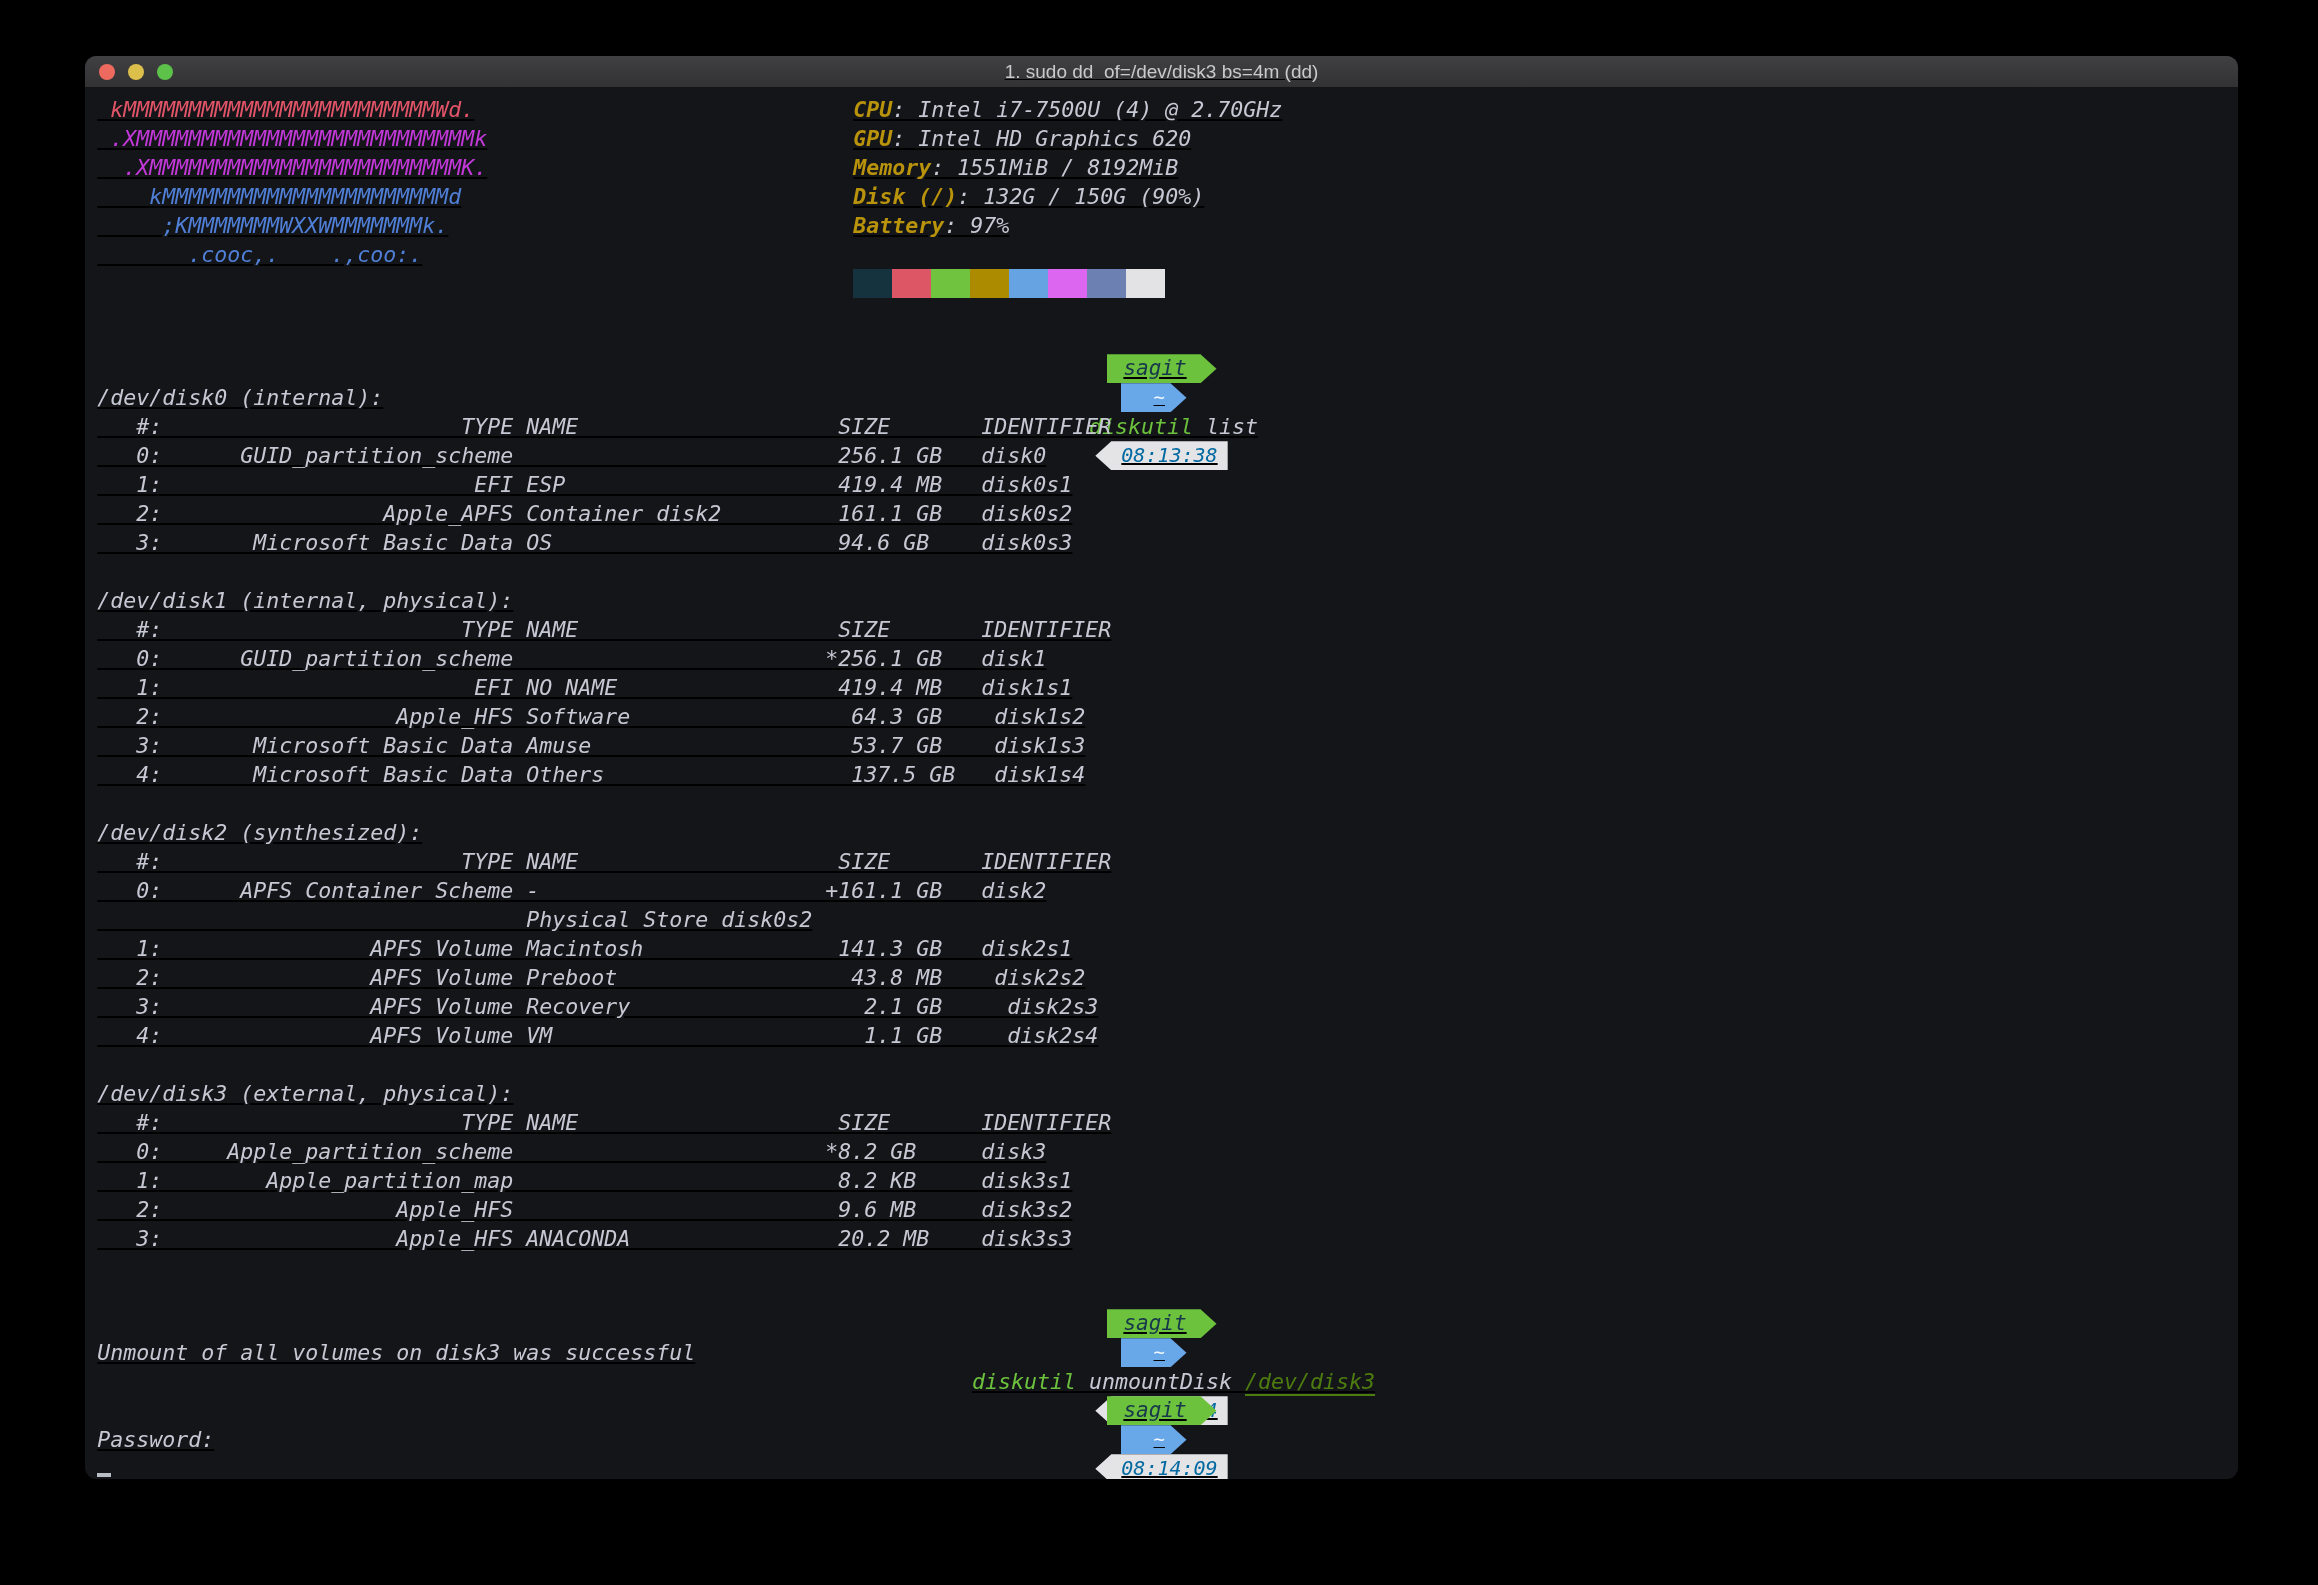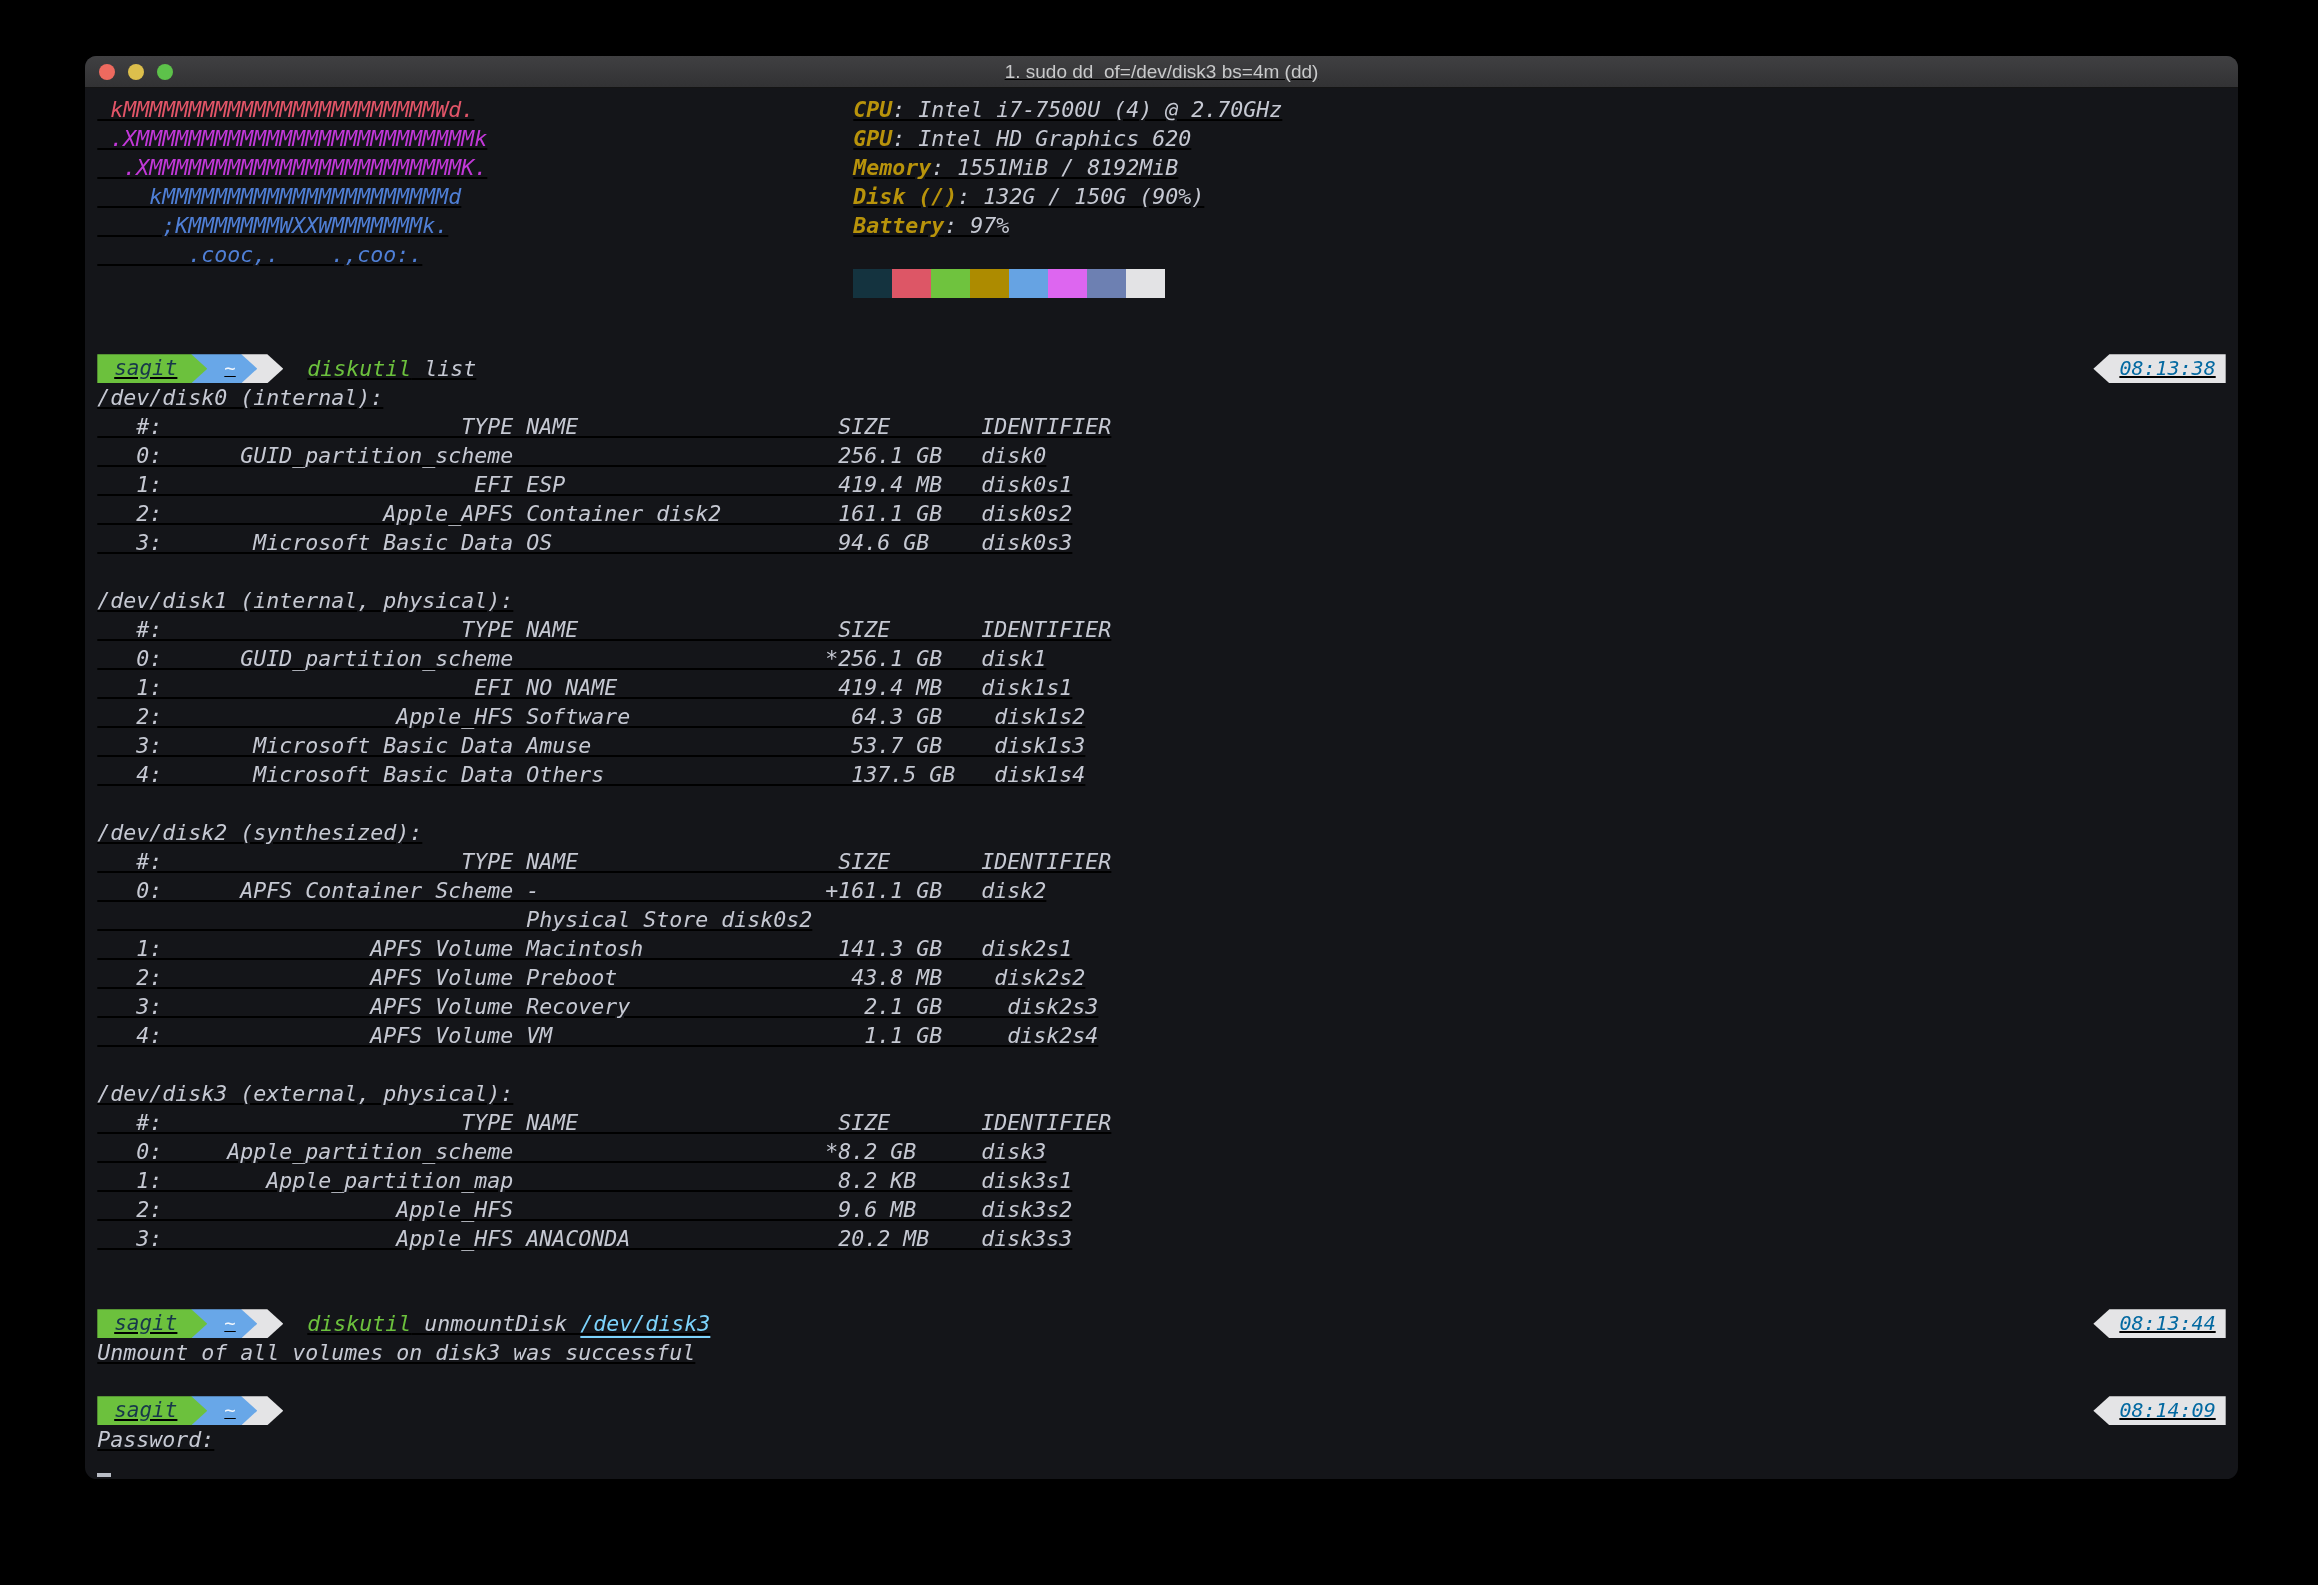--- a/index.html
+++ b/index.html
@@ -30,21 +30,21 @@
   .screen pre, .disk-block, .disk-block div, .out-line, .cmd-text { white-space:pre; }
 
   
   .fetch-row { display:flex; }
   .ascii-art { width:756px; font:inherit; }
   .info-label { color:#b8930b; font-weight:bold; }
   .palette { display:flex; margin-top:29px; }
   .swatch { width:39px; height:29px; }
 
   
-  .prompt-row { display:flex; align-items:center; height:29px; }
+  .prompt-row { display:flex; align-items:center; height:29px;flex-direction:column; }
   .mt1 { margin-top:29px; }
   .mt2 { margin-top:56px; }
   .seg { height:29px; display:flex; align-items:center; position:relative; }
   .seg-user {
     width:110px; background:#6cc13d; color:#17374a; z-index:3;
     clip-path:polygon(0 0, calc(100% - 16px) 0, 100% 50%, calc(100% - 16px) 100%, 0 100%);
     justify-content:center; padding-right:13px; font-size:21px;
   }
   .seg-dir {
     width:66px; margin-left:-16px; background:#68a7e8; color:#f2f7fd; z-index:2;
@@ -52,21 +52,21 @@
     justify-content:center; padding-left:11.5px; font-size:19px;
   }
   .seg-end {
     width:42px; margin-left:-16px; background:#e4e4e6; z-index:1;
     clip-path:polygon(0 0, calc(100% - 16px) 0, 100% 50%, calc(100% - 16px) 100%, 0 100%);
   }
   .cmd-text { margin-left:24px; }
   .tok-cmd { color:#6cc13d; }
   .tok-cmd-u { color:#6cc13d; text-decoration:underline; text-underline-offset:5px; }
   .tok-arg { color:#c6c9d3; }
-  .tok-arg-u { color:#7dd3fc; text-decoration:underline; text-underline-offset:5px; }
+  .tok-arg-u { color:#4d7c0f; text-decoration:underline; text-underline-offset:5px; }
   .spacer { flex:1; }
   .timestamp {
     height:29px; display:flex; align-items:center;
     background:#e4e4e6; color:#0369a1; font-size:20px;
     clip-path:polygon(16px 0, 100% 0, 100% 100%, 16px 100%, 0 50%);
     padding:0 10px 0 26px;
   }
 
   .cursor-row { height:29px; display:flex; align-items:flex-end; padding-bottom:5.8px; }
   .cursor { display:inline-block; width:13.7px; height:4.3px; background:#b9bdc6; }

